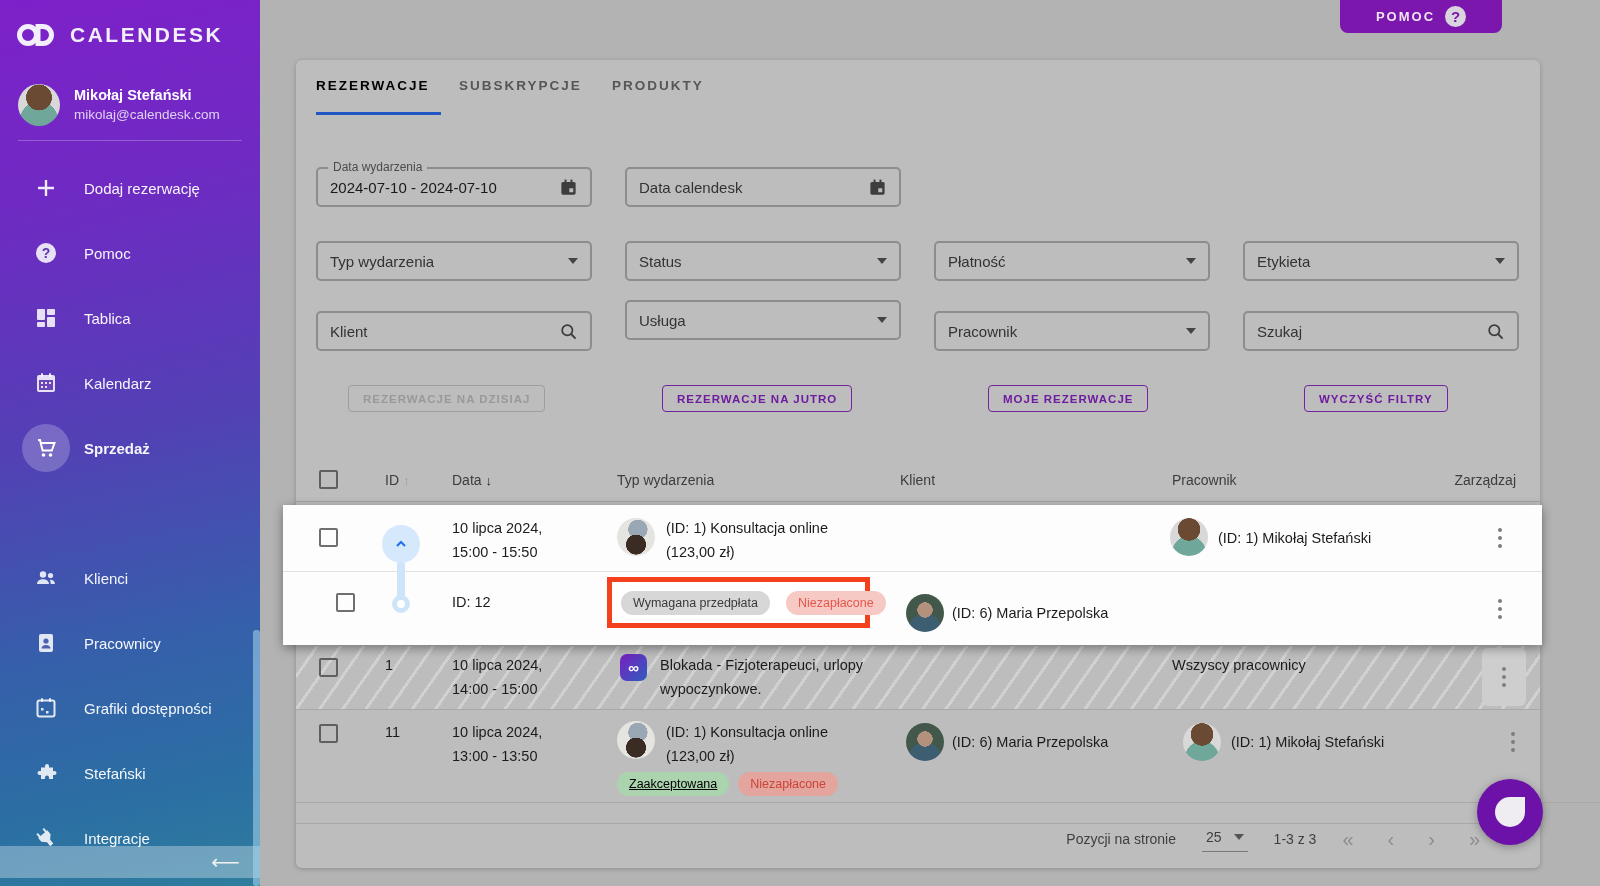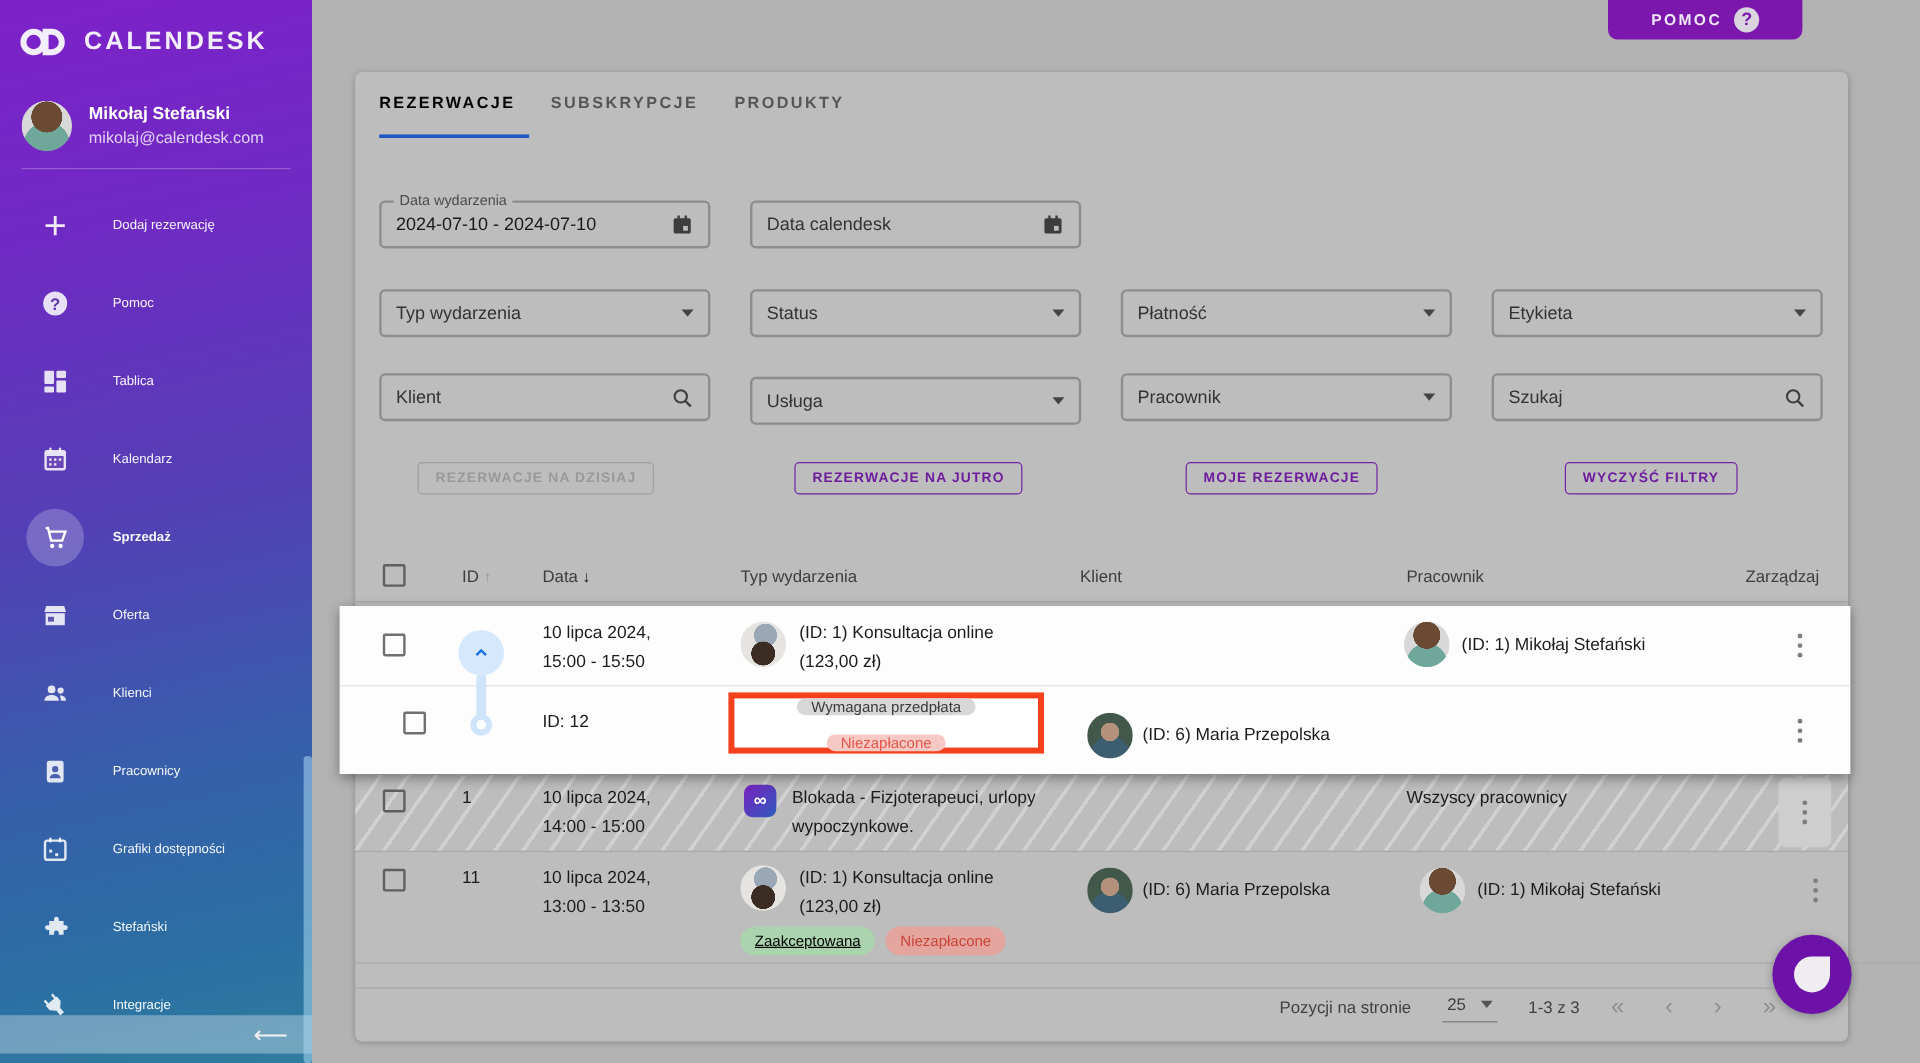--- a/index.html
+++ b/index.html
@@ -18,21 +18,21 @@
     background:radial-gradient(circle at 50% 32%, #6b4a33 0 36%, transparent 37%),
                radial-gradient(circle at 50% 88%, #6fa79b 0 45%, transparent 46%),
                #d8d8d8; }
   .profile-name { color:#fff; font-size:14.5px; font-weight:bold; line-height:19px; }
   .profile-email { color:rgba(255,255,255,.78); font-size:13.5px; line-height:19px; }
   .side-divider { position:absolute; left:18px; right:18px; top:140px; height:1px; background:rgba(255,255,255,.25); }
   .menu-item { position:absolute; left:0; width:260px; height:48px; display:flex; align-items:center; cursor:pointer; }
   .menu-icon { width:60px; margin-left:16px; display:flex; justify-content:center; align-items:center; position:relative; }
   .menu-icon svg { width:24px; height:24px; }
   .menu-icon .active-circle { position:absolute; width:48px; height:48px; border-radius:50%; background:rgba(255,255,255,.22); }
-  .menu-label { color:rgba(255,255,255,.95); font-size:11px; margin-left:18px; }
+  .menu-label { color:rgba(255,255,255,.95); font-size:15px; margin-left:8px; }
   .side-footer { position:absolute; left:0; bottom:8px; width:260px; height:32px; background:rgba(255,255,255,.32);
     display:flex; align-items:center; justify-content:flex-end; padding-right:20px; }
   .side-footer .arr { color:#f0f0f0; font-size:20px; }
   .side-scroll { position:absolute; right:0; top:630px; width:7px; height:256px; background:rgba(170,215,240,.55); border-radius:3px; }
 
   
   .help-btn { position:absolute; left:1340px; top:0; width:162px; height:33px; background:#7b17ad;
     border-radius:0 0 8px 8px; display:flex; align-items:center; justify-content:center; gap:10px; cursor:pointer; z-index:6; }
   .help-btn .lbl { color:#efe6f5; font-size:13px; font-weight:bold; letter-spacing:2px; }
   .help-q { width:21px; height:21px; border-radius:50%; background:#d9d4dd; color:#7b17ad; font-size:15px; font-weight:bold;
@@ -87,21 +87,21 @@
   
   .spotlight { position:absolute; left:283px; top:505px; width:1259px; height:140px; background:#fdfdfd;
     box-shadow:0 3px 10px rgba(0,0,0,.38); z-index:3; }
   .spot-divider { position:absolute; left:0; top:66px; width:100%; height:1px; background:#e2e2e2; }
   .spotlight .checkbox { border-color:#6f6f6f; }
   .expand-btn { position:absolute; left:99px; top:20px; width:38px; height:38px; border-radius:50%; background:#d5e8fc;
     display:flex; align-items:center; justify-content:center; cursor:pointer; z-index:2; }
   .expand-stem { position:absolute; left:114px; top:56px; width:8px; height:40px; background:#cde4fb; border-radius:4px; }
   .expand-ring { position:absolute; left:109px; top:90px; width:18px; height:18px; border-radius:50%; border:5px solid #cde4fb; background:#fff; }
   .hl-red-box { position:absolute; left:324px; top:8px; width:263px; height:51px; border:5px solid #f4401c; background:#fff;
-    display:flex; align-items:center; gap:16px; padding:0 9px; z-index:2;flex-direction:column; }
+    display:flex; align-items:center; gap:16px; padding:0 9px; z-index:2; }
 
   
   .row-blocked { position:absolute; left:296px; top:646px; width:1244px; height:64px; border-bottom:1px solid #a8a8a8;
     background:repeating-linear-gradient(125deg, rgba(255,255,255,0) 0 16px, rgba(255,255,255,.30) 16px 19px); }
   .blok-icon { position:absolute; left:324px; top:8px; width:27px; height:27px; border-radius:7px;
     background:linear-gradient(135deg,#7a1fc0 0%,#2f5dbd 100%); color:#fff; font-size:15px; font-weight:bold;
     display:flex; align-items:center; justify-content:center; }
   .kebab-box { position:absolute; left:1186px; top:2px; width:44px; height:58px; background:#cecece; border-radius:6px;
     display:flex; align-items:center; justify-content:center; }
 
@@ -190,30 +190,20 @@
     <span class="menu-icon">
       <span class="active-circle"></span>
       <svg viewBox="0 0 24 24" style="position:relative">
         <path d="M4 4h2l2.6 10.5h9.2L20.5 7H7" fill="none" stroke="#fff" stroke-width="2"></path>
         <circle cx="9.5" cy="19" r="1.8" fill="#fff"></circle>
           <circle cx="16.5" cy="19" r="1.8" fill="#fff"></circle>
         </svg>
       </span>
     <span class="menu-label" style="font-weight:bold">Sprzedaż</span>
   </div>
-  <div class="menu-item" style="top:489px">
-    <span class="menu-icon">
-      <svg viewBox="0 0 24 24" fill="rgba(255,255,255,.85)">
-        <rect x="4" y="10" width="16" height="10"></rect>
-          <path d="M3 9l1.5-5h15L21 9z"></path>
-        <rect x="6" y="13" width="5" height="4" fill="#5d53b2"></rect>
-        </svg>
-      </span>
-    <span class="menu-label">Oferta</span>
-  </div>
   <div class="menu-item" style="top:554px">
     <span class="menu-icon">
       <svg viewBox="0 0 24 24" fill="rgba(255,255,255,.85)">
         <circle cx="9" cy="8.5" r="3.2"></circle>
           <circle cx="16.5" cy="9.5" r="2.6"></circle>
         <path d="M3 18c0-3 2.7-4.8 6-4.8s6 1.8 6 4.8z"></path>
           <path d="M16 13.4c2.8.2 5 1.7 5 4.6h-4.2"></path>
         </svg>
       </span>
     <span class="menu-label">Klienci</span>
@@ -312,21 +302,21 @@
   <span class="dd-arrow"></span>
 </div>
 
 <div class="field" style="left:316px; top:311px">
   <span class="ph">Klient</span>
   <svg class="srch-ic" width="19" height="19" viewBox="0 0 24 24">
     <circle cx="10.5" cy="10.5" r="6.5" fill="none" stroke="#3d3d3d" stroke-width="2.2"></circle>
     <path d="M15.5 15.5 L21 21" stroke="#3d3d3d" stroke-width="2.4"></path>
     </svg>
 </div>
-<div class="field" style="left:625px; top:314px">
+<div class="field" style="left:625px; top:300px">
   <span class="ph">Usługa</span>
   <span class="dd-arrow"></span>
 </div>
 <div class="field" style="left:934px; top:311px">
   <span class="ph">Pracownik</span>
   <span class="dd-arrow"></span>
 </div>
 <div class="field" style="left:1243px; top:311px">
   <span class="ph">Szukaj</span>
   <svg class="srch-ic" width="19" height="19" viewBox="0 0 24 24">

